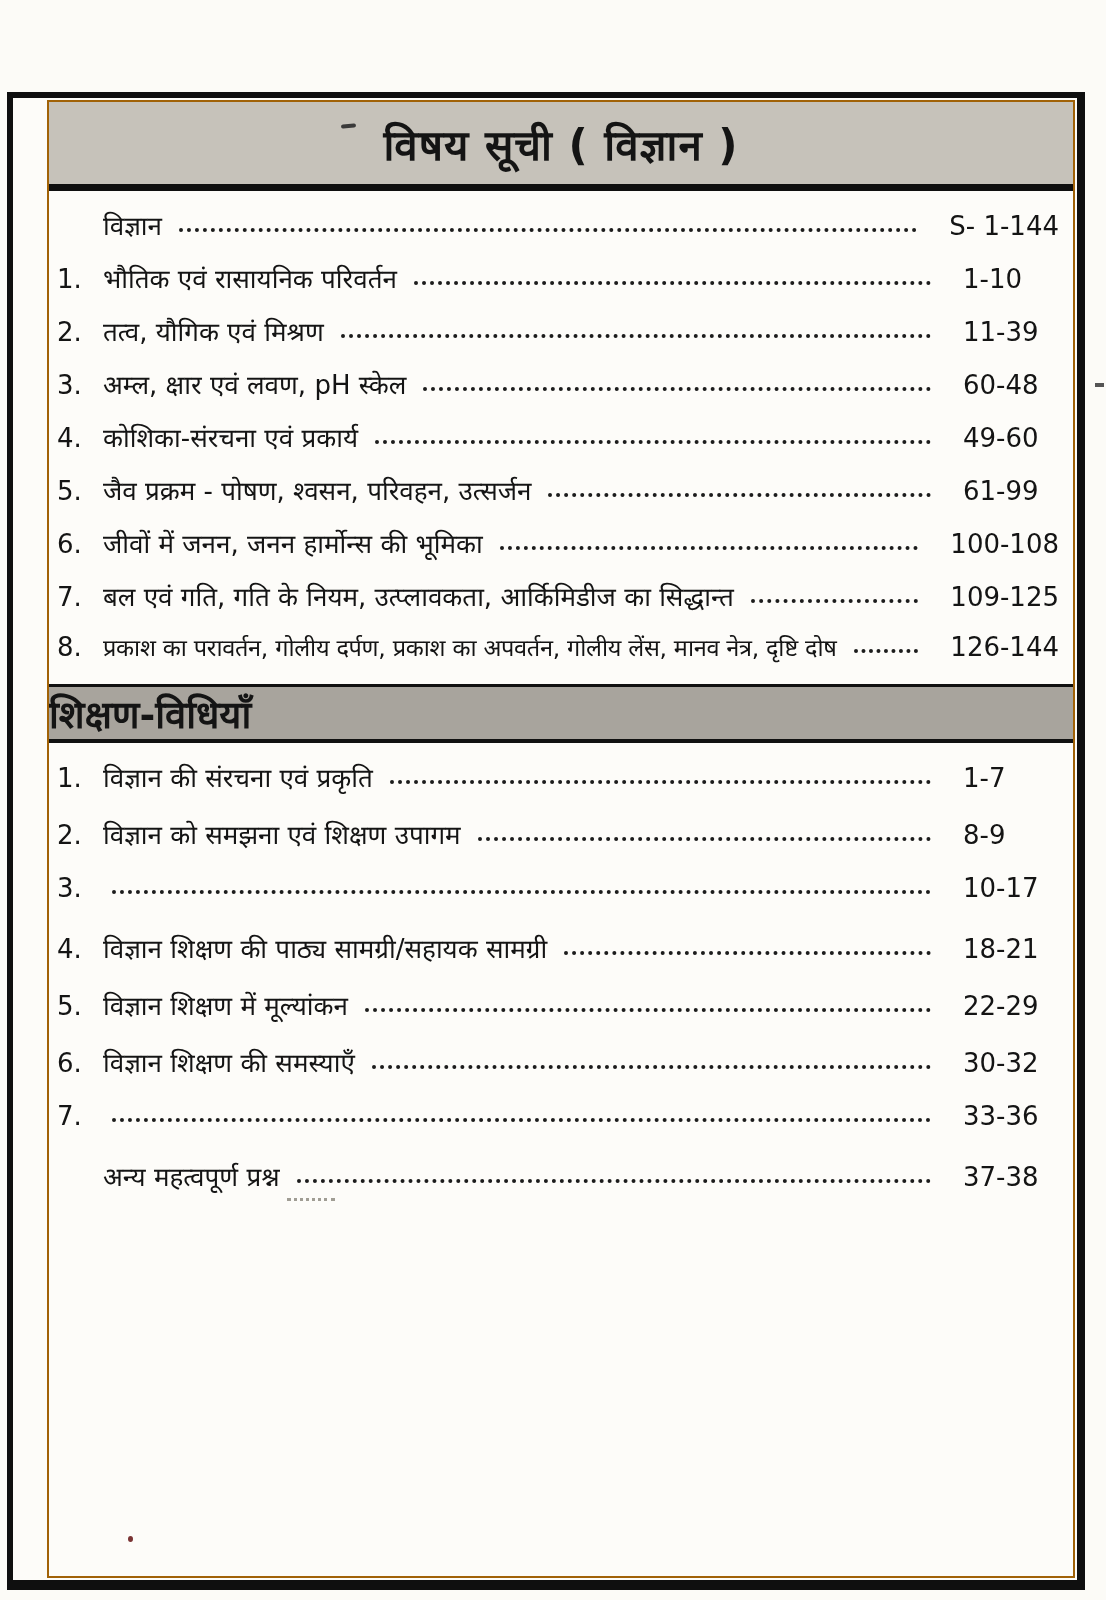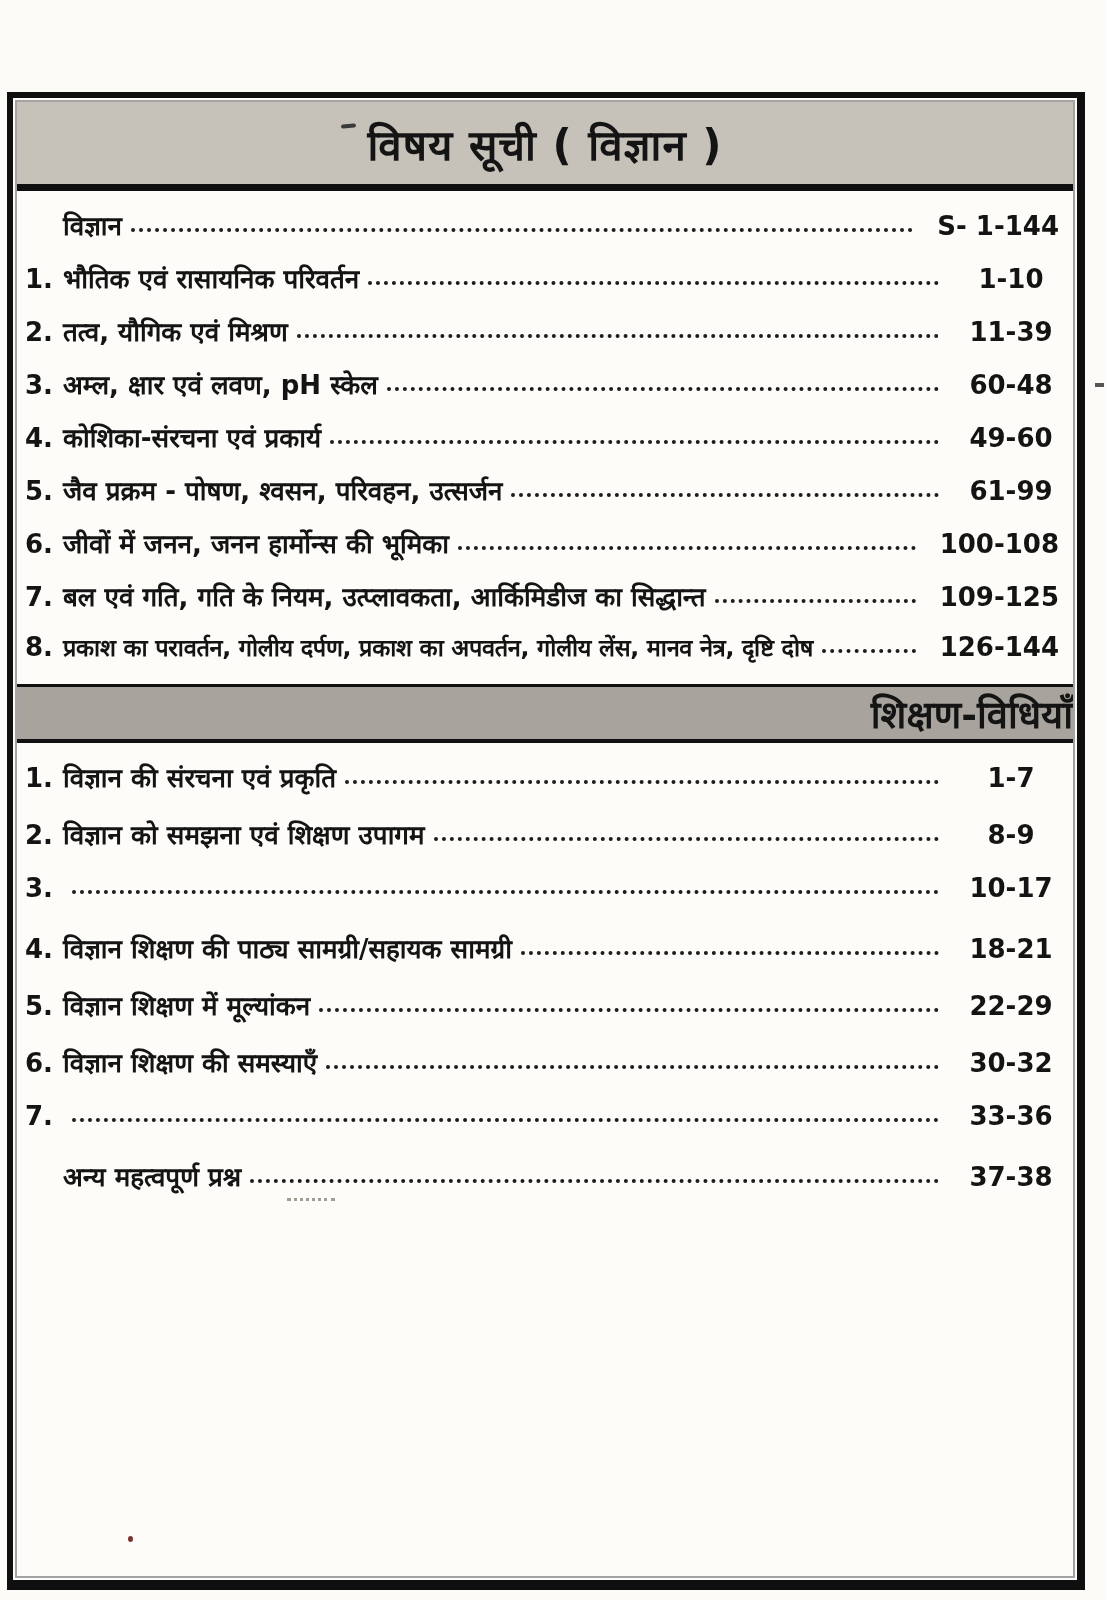--- a/index.html
+++ b/index.html
@@ -7,46 +7,46 @@
     width:1106px;height:1600px;position:relative;overflow:hidden;
     background:var(--paper,#fcfbf7);
     font-family:"DejaVu Sans","Liberation Sans",sans-serif;
     color:var(--ink,#141414);
   }
   .frame{
     position:absolute;left:7px;top:92px;right:21px;bottom:10px;
     border:6px solid #0f0f0f;border-right-width:8px;border-bottom-width:10px;
     background:#fdfcf9;
   }
-  .frame-inner{position:absolute;inset:2px;border:2px solid #a3a3a3;overflow:hidden;}
+  .frame-inner{position:absolute;inset:2px;border:2px solid #a16207;overflow:hidden;margin-left:32px;}
   .title-band{
     height:82px;background:var(--band-title,#c6c2ba);
     border-bottom:7px solid #0f0f0f;
     display:flex;align-items:center;justify-content:center;
   }
   .title-band h1{margin:0;font-size:42px;font-weight:bold;letter-spacing:1px;}
   .toc{padding:16px 14px 0 8px;}
   .row{
     display:flex;align-items:baseline;height:53px;
-    font-weight:bold;font-size:26px;overflow:hidden;
+    font-weight:normal;font-size:26px;overflow:hidden;gap:8px;
   }
   .toc2 .row{height:57px;}
   .row .num{flex:0 0 38px;}
   .row .label{flex:0 1 auto;white-space:nowrap;}
   .row.tight .label{font-size:23.5px;letter-spacing:-0.3px;}
   .row .leader{
     flex:1 1 auto;min-width:14px;align-self:baseline;
     border-bottom:4px dotted #1c1c1c;
     margin:0 24px 0 9px;transform:translateY(-3px);
   }
-  .row .pages{flex:0 0 auto;min-width:96px;text-align:center;white-space:nowrap;}
+  .row .pages{flex:0 0 auto;min-width:96px;text-align:left;white-space:nowrap;}
   .section-band{
     height:52px;background:var(--band-section,#a8a49d);
     border-top:3px solid #111;border-bottom:4px solid #111;
-    display:flex;align-items:center;justify-content:flex-end;
+    display:flex;align-items:center;justify-content:flex-start;
   }
   .section-band h2{margin:0;font-size:38px;font-weight:bold;}
   
   .artifact{position:absolute;background:#3a3a3a;}
   .dash-title{left:341px;top:124px;width:15px;height:4px;border-radius:2px;transform:rotate(-6deg);}
   .mark-right{left:1095px;top:383px;width:9px;height:4px;background:#555;}
   .dot-red{left:128px;top:1536px;width:5px;height:6px;background:#7a3434;border-radius:50%;}
   .dots-faint{left:287px;top:1198px;width:48px;height:0;background:none;border-bottom:3px dotted #a09d94;}
 </style>
 </head>

